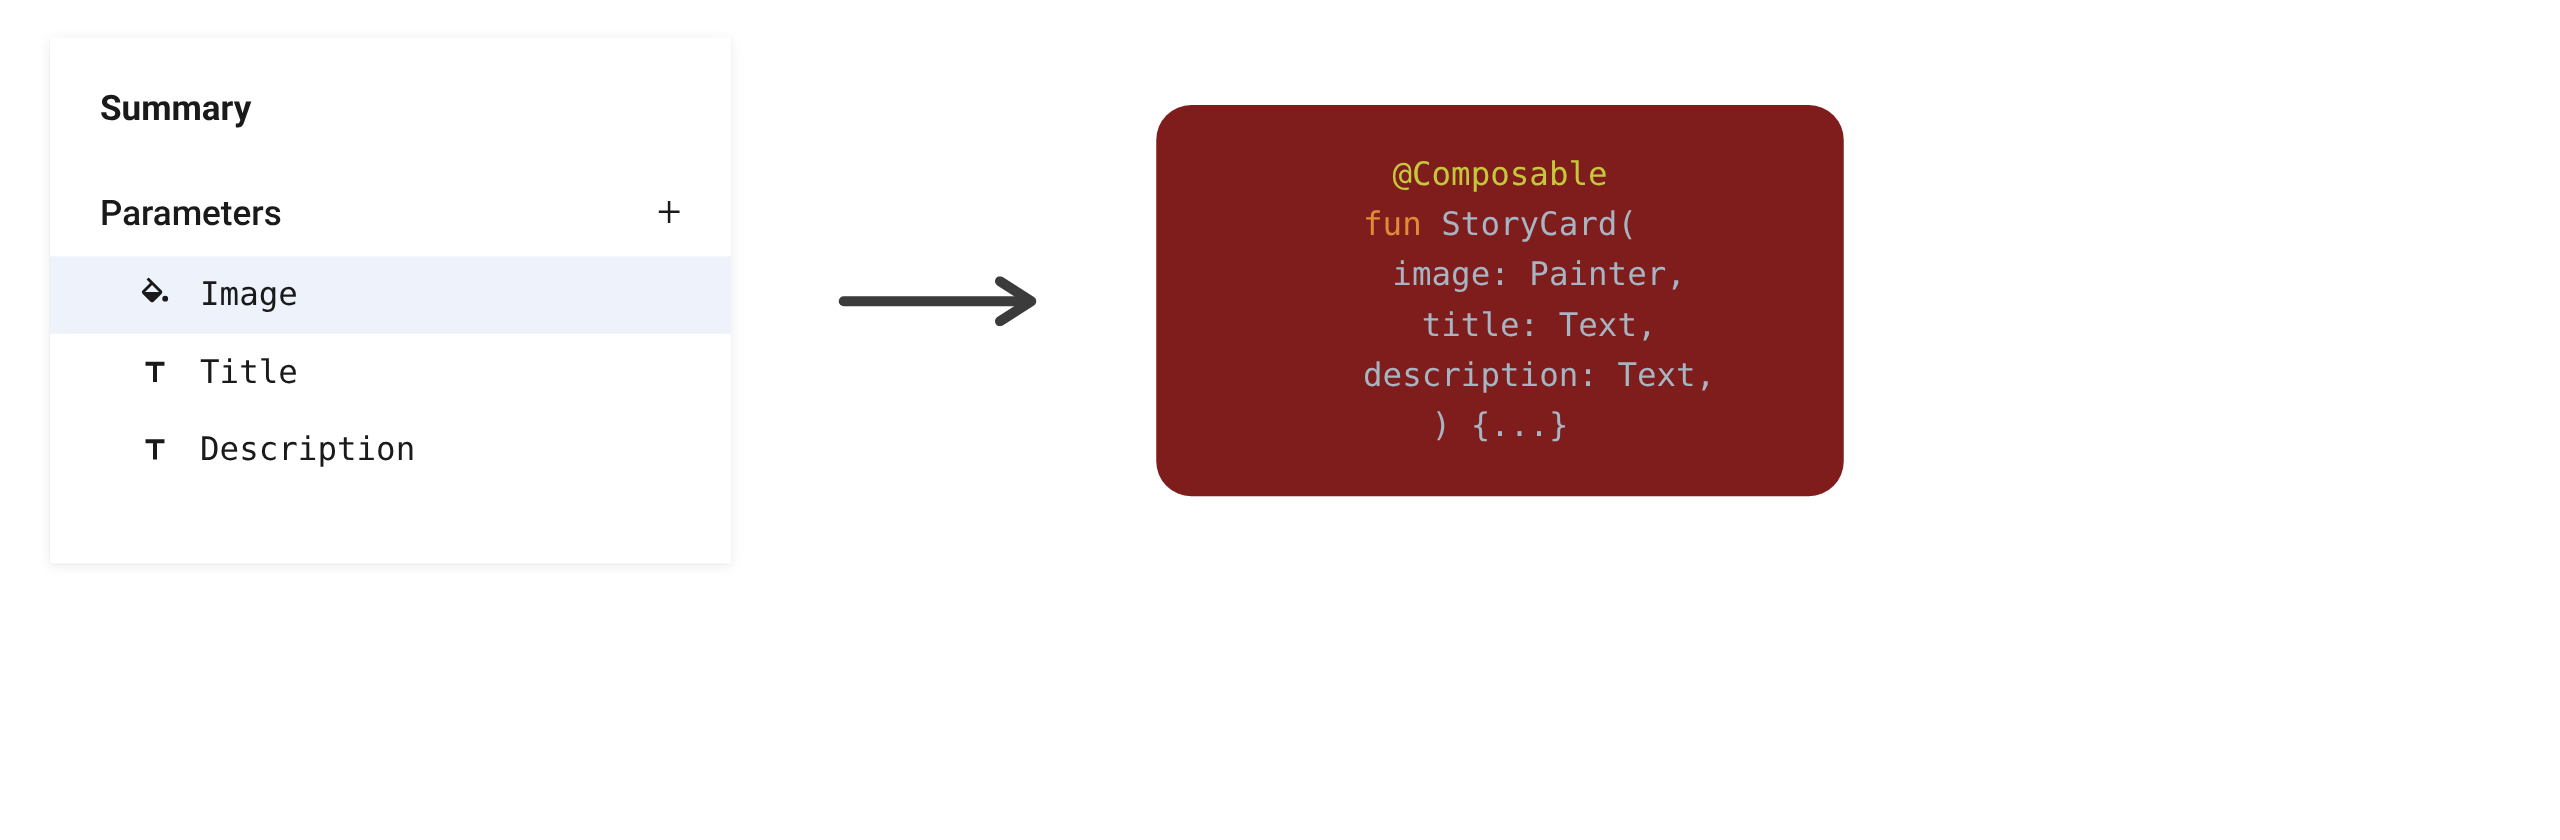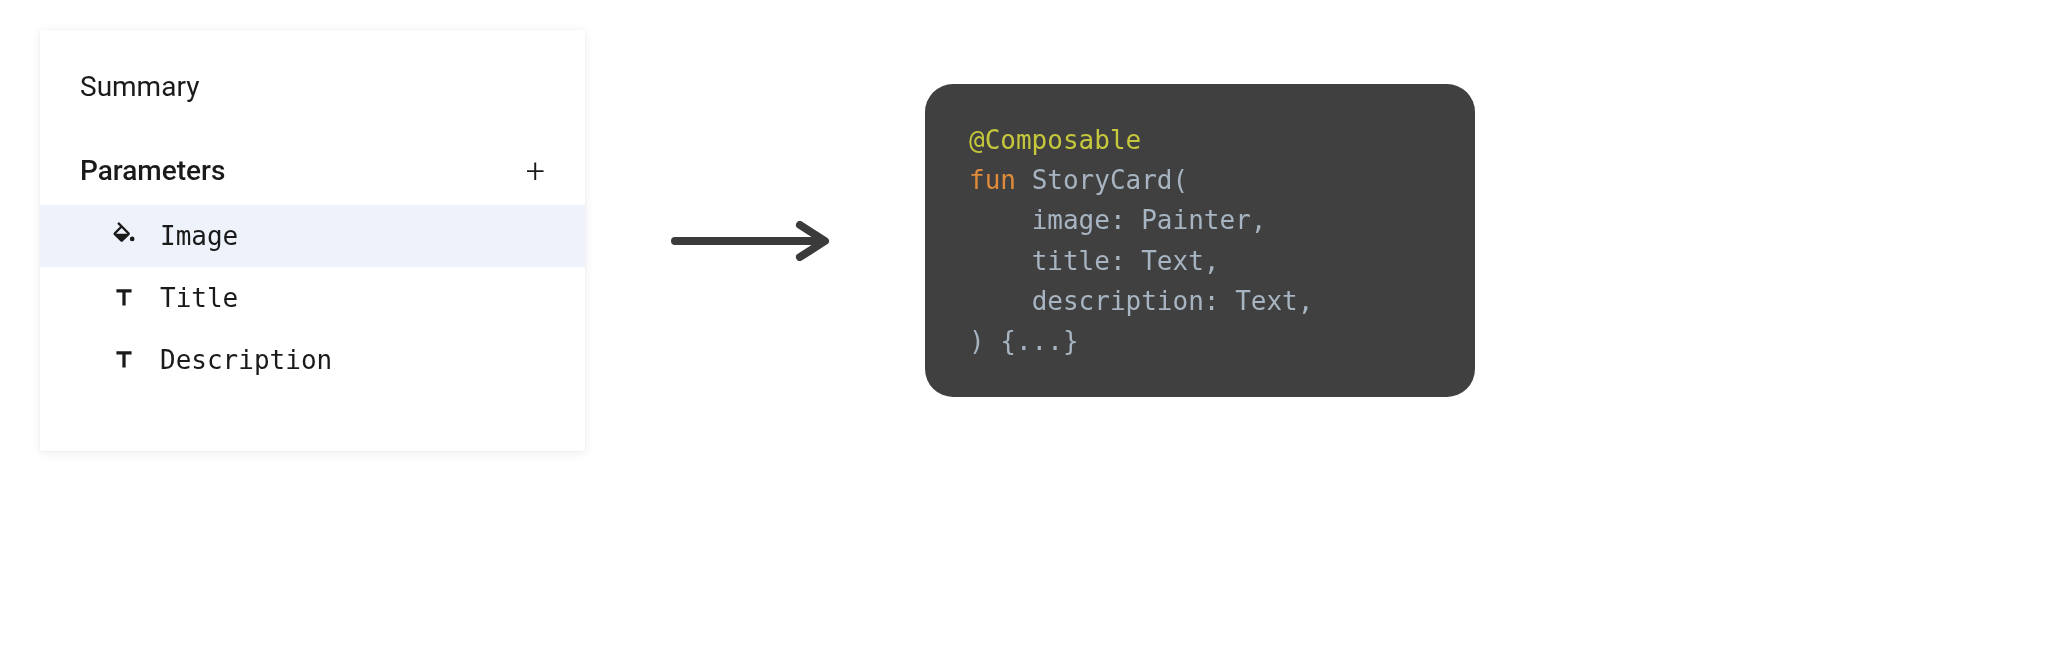--- a/index.html
+++ b/index.html
@@ -17,21 +17,21 @@
       padding: 30px 40px;
     }
     .panel {
       width: 545px;
       background: #fff;
       box-shadow: 0 2px 10px rgba(0,0,0,0.08), 0 0 1px rgba(0,0,0,0.1);
       padding: 40px 0 60px 0;
     }
     .panel-section-title {
       font-size: 28px;
-      font-weight: 400;
+      font-weight: 700;
       color: #1a1a1a;
       padding: 0 40px 30px 40px;
     }
     .panel-section-row {
       display: flex;
       align-items: center;
       justify-content: space-between;
       padding: 0 40px 18px 40px;
       margin-top: 20px;
     }
@@ -69,24 +69,25 @@
       font-size: 26px;
       color: #1a1a1a;
     }
     .arrow-container {
       display: flex;
       align-items: center;
       justify-content: center;
       width: 180px;
     }
     .code-card {
-      background: #404040;
+      background: #7f1d1d;
       border-radius: 28px;
       padding: 36px 44px;
       width: 550px;
+      text-align: center;
     }
     .code {
       font-family: ui-monospace, "SF Mono", Menlo, Monaco, Consolas, monospace;
       font-size: 26px;
       line-height: 1.55;
       white-space: pre;
     }
     .tok-annotation { color: #c5c83b; }
     .tok-keyword { color: #e08b3a; }
     .tok-default { color: #a7b4c1; }

